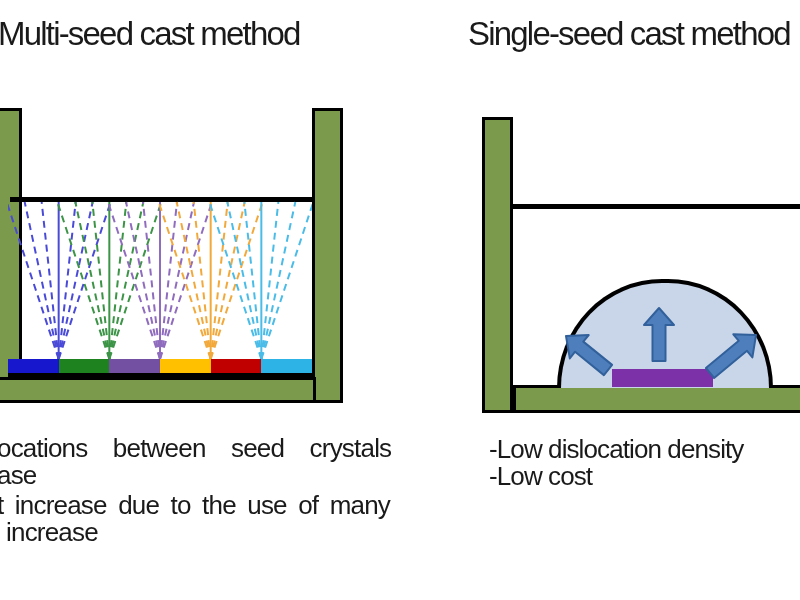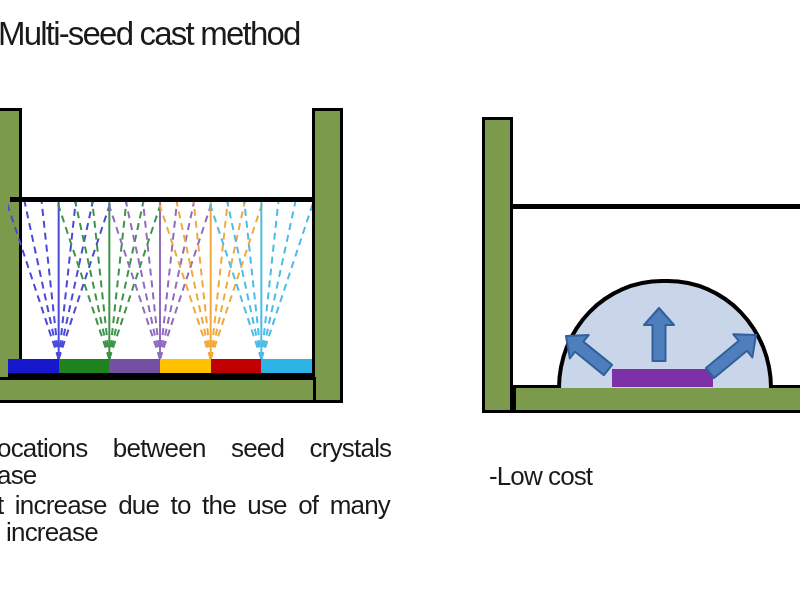--- a/index.html
+++ b/index.html
@@ -44,20 +44,21 @@
   .ln4{left:6px;top:519px;}
   .rn1{left:489px;top:436px;letter-spacing:-0.9px;}
   .rn2{left:489px;top:463px;letter-spacing:-0.9px;}
 </style>
 </head>
 <body>
 
 <div class="canvas">
 
   <div class="title title-left">Multi-seed cast method</div>
+  <div class="title title-right">Single-seed cast method</div>
 
   <div class="olive lc-wall-left"></div>
   <div class="olive lc-wall-right"></div>
   <div class="olive lc-base"></div>
   <div class="blackline lc-meltline"></div>
 
   <svg class="fan-svg" id="fan-svg" viewBox="0 0 304 159">
       <line x1="50.666666666666664" y1="158" x2="-1.3333333333333357" y2="1" stroke="#4A4AD8" stroke-width="2" stroke-dasharray="7 5"></line>
       <line x1="50.666666666666664" y1="158" x2="16.666666666666664" y2="1" stroke="#4A4AD8" stroke-width="2" stroke-dasharray="7 5"></line>
       <line x1="50.666666666666664" y1="158" x2="33.666666666666664" y2="1" stroke="#4A4AD8" stroke-width="2" stroke-dasharray="7 5"></line>
@@ -114,15 +115,16 @@
       <polygon points="145.5,91.0 145.5,55.0 154.0,55.0 139.0,38.0 124.0,55.0 132.5,55.0 132.5,91.0" fill="#4E7FBC" stroke="#31609B" stroke-width="2" stroke-linejoin="round"></polygon>
       <polygon points="92.1,94.9 63.3,71.6 68.7,65.0 46.0,66.0 49.8,88.4 55.1,81.7 83.9,105.1" fill="#4E7FBC" stroke="#31609B" stroke-width="2" stroke-linejoin="round"></polygon>
       <polygon points="194.1,108.0 227.0,80.8 232.4,87.4 236.0,65.0 213.3,64.3 218.8,70.8 185.9,98.0" fill="#4E7FBC" stroke="#31609B" stroke-width="2" stroke-linejoin="round"></polygon>
     </svg>
 
   <div class="note ln1">ocations between seed crystals</div>
   <div class="note ln2">ase</div>
   <div class="note ln3">t increase due to the use of many</div>
   <div class="note ln4">increase</div>
 
+  <div class="note rn1">-Low dislocation density</div>
   <div class="note rn2">-Low cost</div>
 
 </div>
 
 </body></html>

